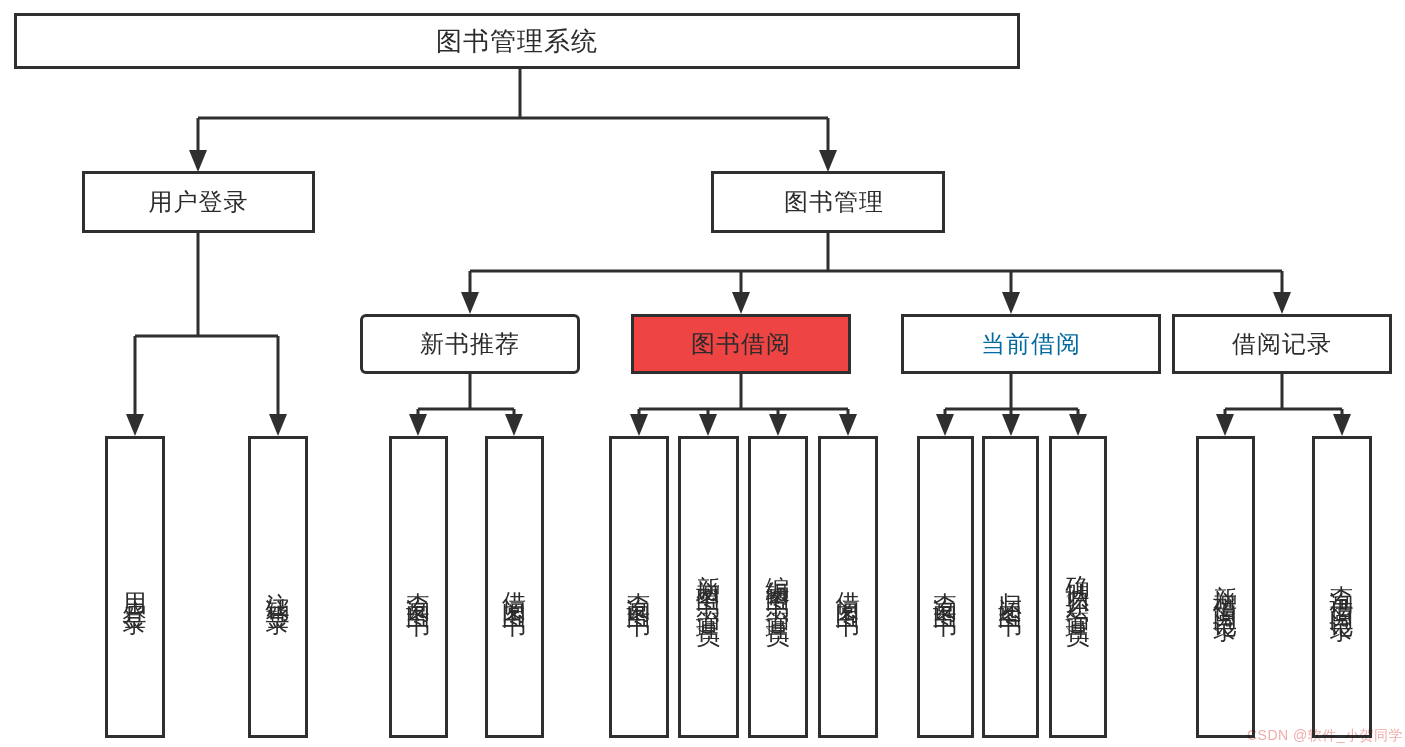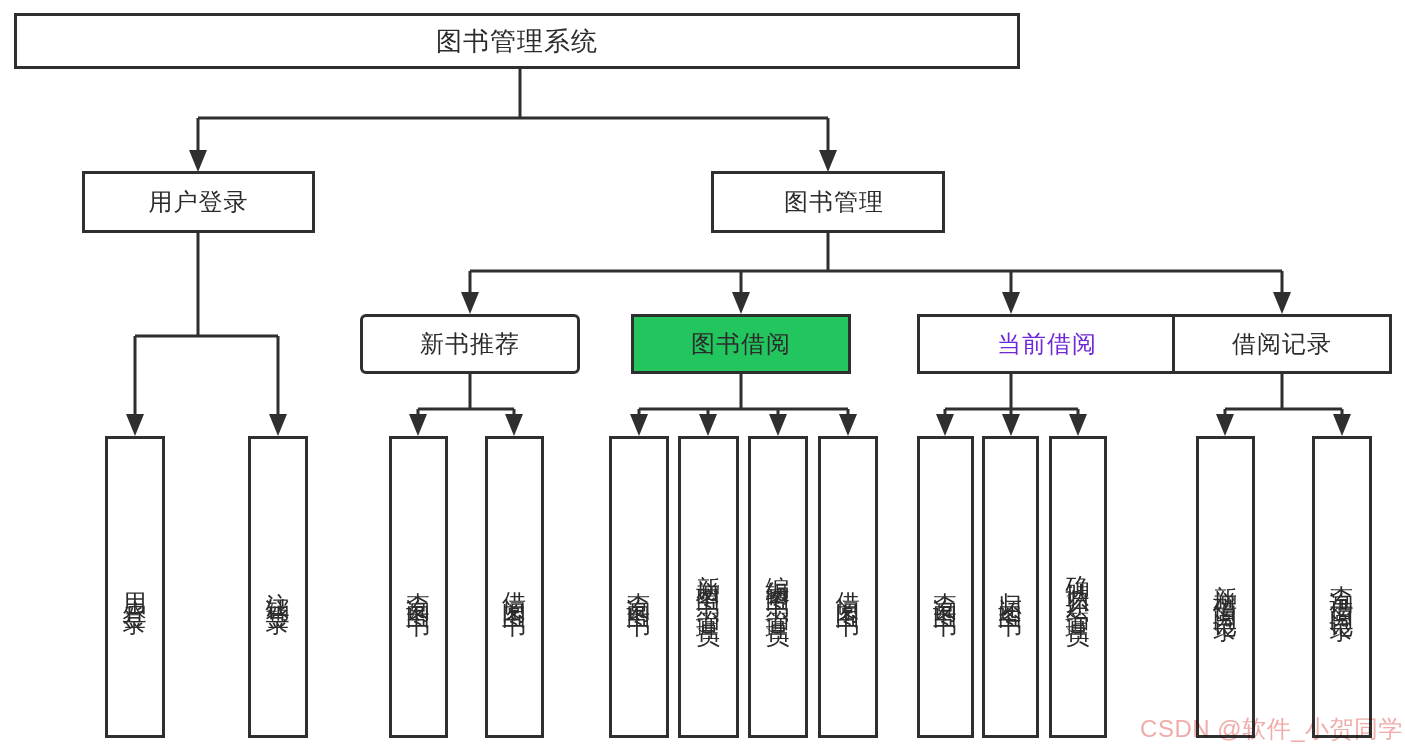--- a/index.html
+++ b/index.html
@@ -49,21 +49,21 @@
     text-orientation: mixed;
     font-size: 24px;
     line-height: 1.05;
     letter-spacing: 7px;
     white-space: nowrap;
   }
   .watermark {
     position: absolute;
     right: 2px;
     bottom: 2px;
-    font-size: 24px;
+    font-size: 14px;
     letter-spacing: 0.5px;
     color: #efacaa;
     mix-blend-mode: multiply;
     z-index: 5;
     white-space: nowrap;
   }
 </style>
 </head>
 <body>
 
@@ -125,22 +125,22 @@
              M1216 414 L1234 414 L1225 436 Z
              M1333 414 L1351 414 L1342 436 Z"></path>
   </svg>
 
   <div class="node h root" style="left: 14px; top: 13px; width: 1006px; height: 56px; border-color: rgb(47, 47, 47); background: rgb(255, 255, 255); color: rgb(43, 43, 43);">图书管理系统</div>
 
   <div class="node h" style="left: 82px; top: 171px; width: 233px; height: 62px; border-color: rgb(47, 47, 47); background: rgb(255, 255, 255); color: rgb(43, 43, 43);">用户登录</div>
   <div class="node h" style="left: 711px; top: 171px; width: 234px; height: 62px; border-color: rgb(47, 47, 47); background: rgb(255, 255, 255); color: rgb(43, 43, 43); padding-left: 12px;">图书管理</div>
 
   <div class="node h" style="left: 360px; top: 314px; width: 220px; height: 60px; border-color: rgb(47, 47, 47); background: rgb(255, 255, 255); color: rgb(43, 43, 43); border-radius: 6px;">新书推荐</div>
-  <div class="node h" style="left: 631px; top: 314px; width: 220px; height: 60px; border-color: rgb(47, 47, 47); background: #22c55e; color: rgb(43, 43, 43);">图书借阅</div>
-  <div class="node h" style="left: 901px; top: 314px; width: 260px; height: 60px; border-color: rgb(47, 47, 47); background: rgb(255, 255, 255); color: #6d28d9; margin-left: 16px;">当前借阅</div>
+  <div class="node h" style="left: 631px; top: 314px; width: 220px; height: 60px; border-color: rgb(47, 47, 47); background: #ef4444; color: rgb(43, 43, 43);">图书借阅</div>
+  <div class="node h" style="left: 901px; top: 314px; width: 260px; height: 60px; border-color: rgb(47, 47, 47); background: rgb(255, 255, 255); color: #0369a1;">当前借阅</div>
   <div class="node h" style="left: 1172px; top: 314px; width: 220px; height: 60px; border-color: rgb(47, 47, 47); background: rgb(255, 255, 255); color: rgb(43, 43, 43);">借阅记录</div>
 
   <div class="node v" style="left: 105px; top: 436px; width: 60px; height: 302px; border-color: rgb(47, 47, 47); background: rgb(255, 255, 255); color: rgb(43, 43, 43);">
     <span>用户登录</span>
   </div>
   <div class="node v" style="left: 248px; top: 436px; width: 60px; height: 302px; border-color: rgb(47, 47, 47); background: rgb(255, 255, 255); color: rgb(43, 43, 43);">
     <span>注销登录</span>
   </div>
 
   <div class="node v" style="left: 389px; top: 436px; width: 59px; height: 302px; border-color: rgb(47, 47, 47); background: rgb(255, 255, 255); color: rgb(43, 43, 43);">

